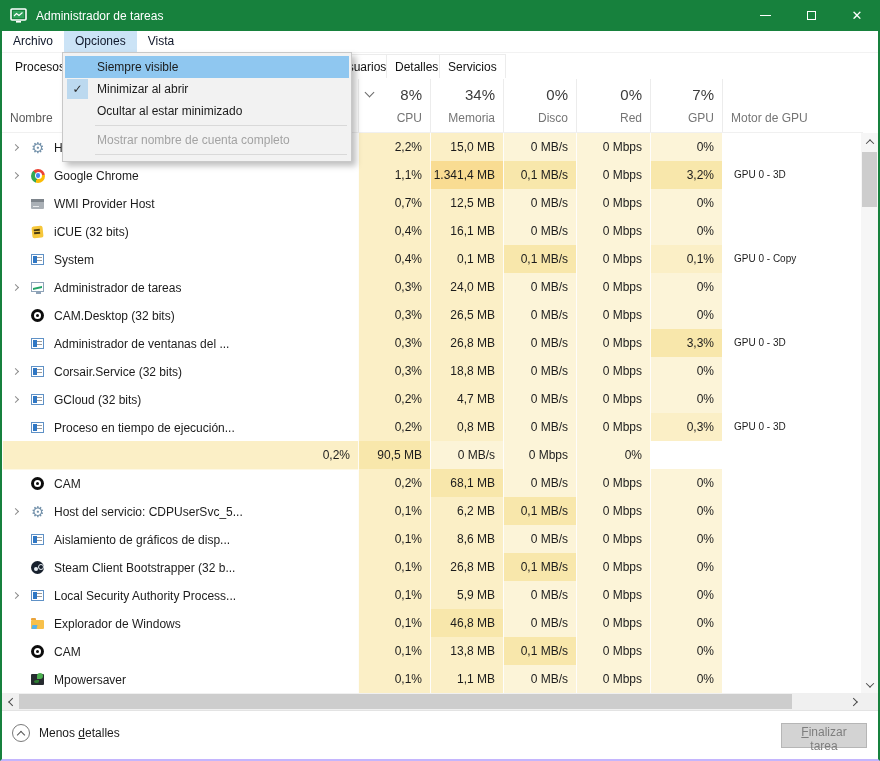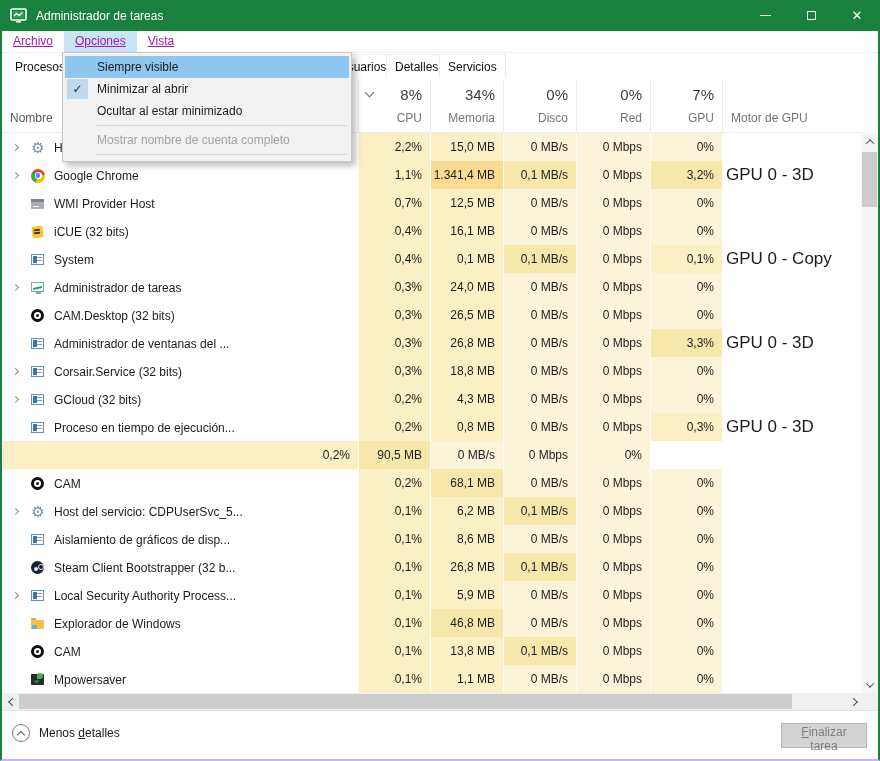--- a/index.html
+++ b/index.html
@@ -9,21 +9,21 @@
   .titlebar{position:absolute;left:-2px;top:0;width:880px;height:31px;background:#17813d;display:flex;align-items:center;}
   .app-icon{margin-left:10px;width:18px;height:16px;display:inline-block;}
   .title{color:#fff;font-size:12px;margin-left:8px;}
   .caption{position:absolute;right:0;top:0;height:31px;display:flex;}
   .cap{width:46px;height:31px;display:flex;align-items:center;justify-content:center;}
   .glyph-min{width:11px;height:1px;background:#fff;display:block;}
   .glyph-max{width:9px;height:9px;border:1px solid #fff;display:block;}
   .glyph-close{color:#fff;font-size:13px;line-height:13px;}
   
   .menubar{position:absolute;left:0;top:31px;width:876px;height:22px;background:#fff;display:flex;font-size:12px;border-bottom:1px solid #f2f2f2;}
-  .menu-item{padding:3px 11px;color:#a21caf;cursor:default;text-decoration:underline;}
+  .menu-item{padding:3px 11px;color:#0f172a;cursor:default;}
   .menu-item.open{background:#cbe3f6;}
   
   .tabsrow{position:absolute;left:0;top:54px;width:876px;height:25px;background:#fff;font-size:12px;}
   .tab{position:absolute;top:0;height:24px;line-height:24px;padding:0 8px;color:#111;border:1px solid #ececec;border-bottom:none;background:#fff;}
   .tab-0{left:4px;border-color:transparent;}
   .tab-1{left:328px;}
   .tab-2{left:384px;}
   .tab-3{left:437px;}
   
   .header{position:absolute;left:0;top:79px;width:861px;height:54px;background:#fff;border-bottom:1px solid #f0f0f0;display:grid;grid-template-columns:356px 72px 73px 73px 74px 72px 1fr;}
@@ -37,21 +37,21 @@
   
   .rowsbox{position:absolute;left:0;top:133px;width:861px;height:560px;background:#fff;}
   .prow{display:grid;grid-template-columns:356px 72px 73px 73px 74px 72px 1fr;height:28px;}
   .ncell{display:flex;align-items:center;padding-left:6px;overflow:hidden;white-space:nowrap;}
   .arrowbox{width:14px;flex:0 0 14px;display:flex;align-items:center;justify-content:center;}
   .expand-arrow{width:5px;height:5px;border-top:1px solid #8c8c8c;border-right:1px solid #8c8c8c;transform:rotate(45deg);}
   .icon{width:16px;height:16px;flex:0 0 16px;margin-left:8px;position:relative;display:inline-block;}
   .pname{margin-left:8px;font-size:12px;color:#1c1c1c;overflow:hidden;text-overflow:ellipsis;}
   .cell{font-size:12px;color:#1c1c1c;text-align:right;line-height:28px;padding-right:8px;border-left:1px solid rgba(255,255,255,.9);border-bottom:1px solid rgba(255,255,255,.55);}
   .h0{background:#fcf4d8;} .h1{background:#fbefc6;padding-left:16px;} .h2{background:#f8e7ab;} .h4{background:#f9dc92;}
-  .ecell{font-size:17px;color:#1c1c1c;line-height:28px;padding-left:4px;background:#fff;}
+  .ecell{font-size:10px;color:#1c1c1c;line-height:28px;padding-left:12px;background:#fff;}
   
   .ic-gear{font-size:15px;line-height:16px;color:#7492ab;text-align:center;}
   .ic-chrome{}
   .ic-chrome i{position:absolute;left:1px;top:1px;width:14px;height:14px;border-radius:50%;background:conic-gradient(from -40deg,#ea4335 0 120deg,#fbbc05 0 240deg,#34a853 0 360deg);}
   .ic-chrome i:before{content:"";position:absolute;left:3.5px;top:3.5px;width:7px;height:7px;border-radius:50%;background:#fff;}
   .ic-chrome i:after{content:"";position:absolute;left:4.8px;top:4.8px;width:4.4px;height:4.4px;border-radius:50%;background:#4285f4;}
   .ic-window i{position:absolute;left:1px;top:2px;width:13px;height:11px;border:1px solid #5f91c6;background:#fff;}
   .ic-window i:before{content:"";position:absolute;left:1px;top:1px;width:4px;height:7px;background:#2f77c4;}
   .ic-window i:after{content:"";position:absolute;right:1px;top:2px;width:5px;height:1px;background:#9b9b9b;box-shadow:0 3px 0 #9b9b9b;}
   .ic-device i{position:absolute;left:1px;top:3px;width:13px;height:10px;background:#aab0b6;border-radius:1px;}
@@ -319,21 +319,21 @@
         <div class="ncell">
           <span class="arrowbox">
             <i class="expand-arrow"></i>
           </span>
           <span class="icon ic-window">
             <i></i>
           </span>
           <span class="pname">GCloud (32 bits)</span>
         </div>
         <div class="cell h1">0,2%</div>
-        <div class="cell h1">4,3 MB</div>
+        <div class="cell h1">4,7 MB</div>
         <div class="cell h0">0 MB/s</div>
         <div class="cell h0">0 Mbps</div>
         <div class="cell h0">0%</div>
         <div class="ecell"></div>
       </div>
       <div class="prow">
         <div class="ncell">
           <span class="arrowbox"></span>
           <span class="icon ic-window">
             <i></i>

